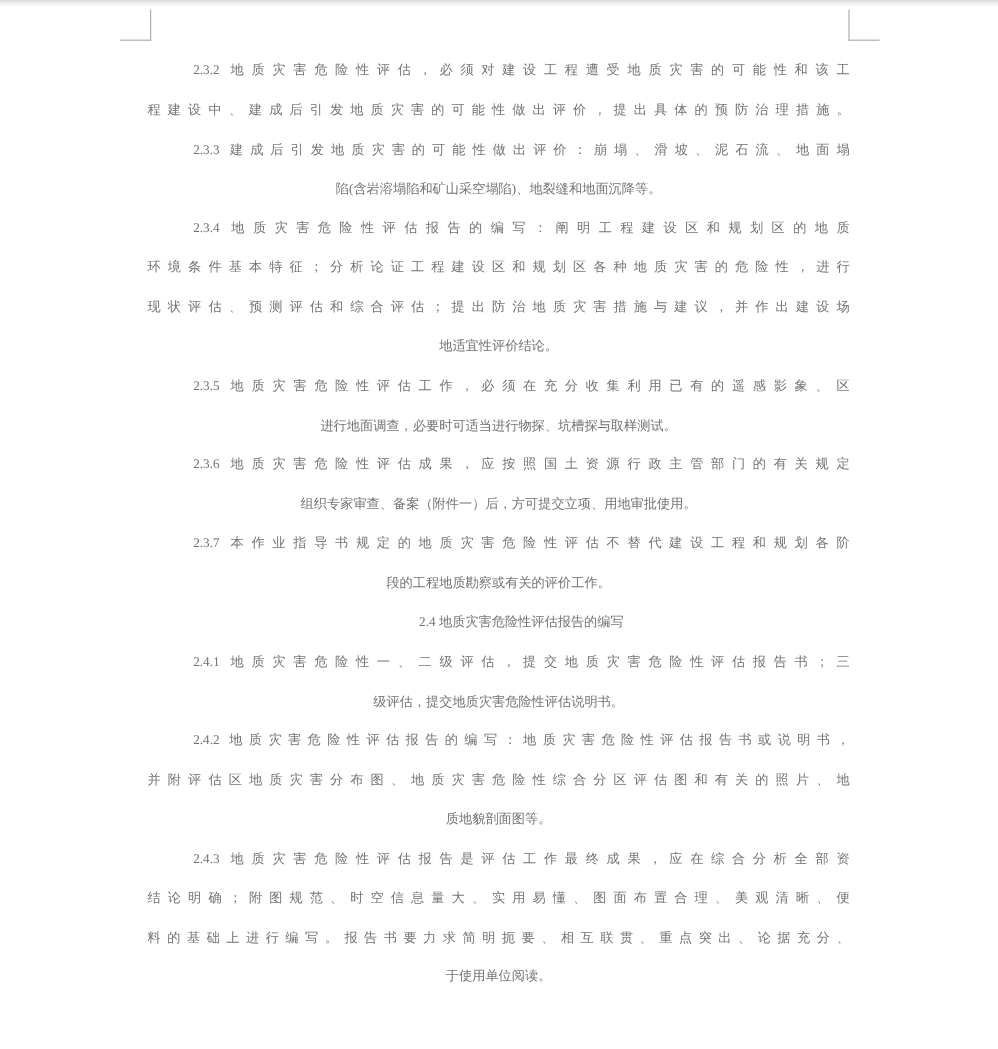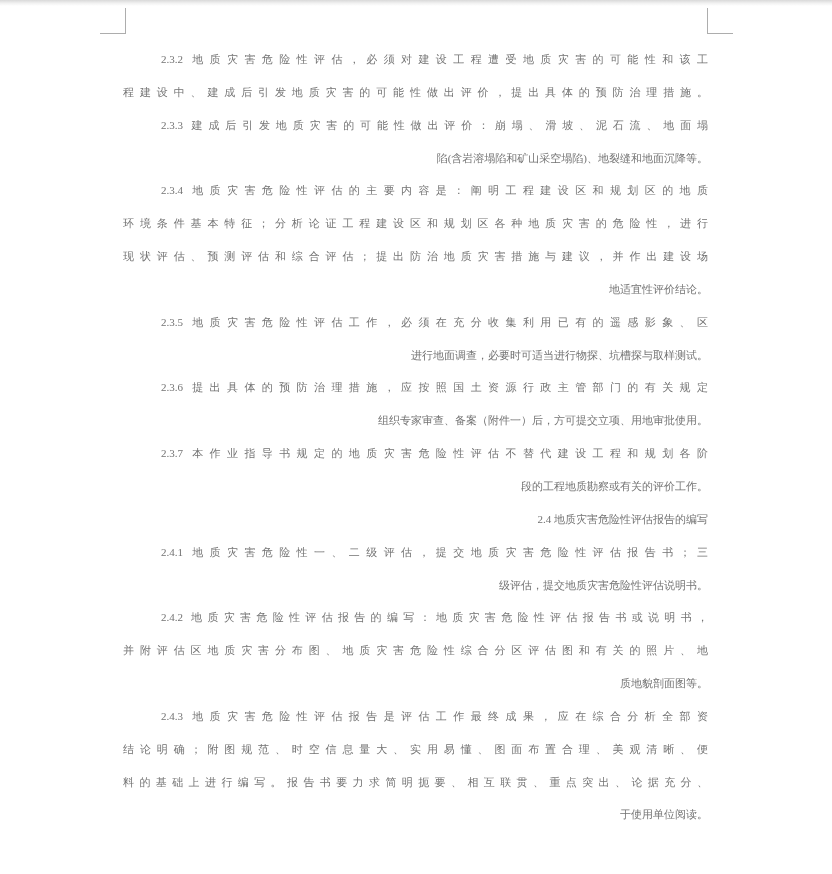--- a/index.html
+++ b/index.html
@@ -43,21 +43,21 @@
     left: 123px;
     top: 43px;
     width: 585px;
     color: #737373;
     font-size: 11px;
   }
   .line {
     height: 32.85px;
     line-height: 32.85px;
     white-space: nowrap;
-    text-align: right;
+    text-align: center;
   }
   .line.fill {
     white-space: normal;
     text-align: justify;
     text-align-last: justify;
   }
   .line.indent {
     text-indent: 38px;
   }
 </style>
@@ -67,27 +67,27 @@
 <div class="page-top-band"></div>
 
 <div class="crop-mark left"></div>
 <div class="crop-mark right"></div>
 
 <div class="text-area">
   <div class="line indent fill">2.3.2 地质灾害危险性评估，必须对建设工程遭受地质灾害的可能性和该工</div>
   <div class="line fill">程建设中、建成后引发地质灾害的可能性做出评价，提出具体的预防治理措施。</div>
   <div class="line indent fill">2.3.3 建成后引发地质灾害的可能性做出评价：崩塌、滑坡、泥石流、地面塌</div>
   <div class="line">陷(含岩溶塌陷和矿山采空塌陷)、地裂缝和地面沉降等。</div>
-  <div class="line indent fill">2.3.4 地质灾害危险性评估的主要内容是：阐明工程建设区和规划区的地质</div>
+  <div class="line indent fill">2.3.4 地质灾害危险性评估报告的编写：阐明工程建设区和规划区的地质</div>
   <div class="line fill">环境条件基本特征；分析论证工程建设区和规划区各种地质灾害的危险性，进行</div>
   <div class="line fill">现状评估、预测评估和综合评估；提出防治地质灾害措施与建议，并作出建设场</div>
   <div class="line">地适宜性评价结论。</div>
   <div class="line indent fill">2.3.5 地质灾害危险性评估工作，必须在充分收集利用已有的遥感影象、区</div>
   <div class="line">进行地面调查，必要时可适当进行物探、坑槽探与取样测试。</div>
-  <div class="line indent fill">2.3.6 提出具体的预防治理措施，应按照国土资源行政主管部门的有关规定</div>
+  <div class="line indent fill">2.3.6 地质灾害危险性评估成果，应按照国土资源行政主管部门的有关规定</div>
   <div class="line">组织专家审查、备案（附件一）后，方可提交立项、用地审批使用。</div>
   <div class="line indent fill">2.3.7 本作业指导书规定的地质灾害危险性评估不替代建设工程和规划各阶</div>
   <div class="line">段的工程地质勘察或有关的评价工作。</div>
   <div class="line indent">2.4 地质灾害危险性评估报告的编写</div>
   <div class="line indent fill">2.4.1 地质灾害危险性一、二级评估，提交地质灾害危险性评估报告书；三</div>
   <div class="line">级评估，提交地质灾害危险性评估说明书。</div>
   <div class="line indent fill">2.4.2 地质灾害危险性评估报告的编写：地质灾害危险性评估报告书或说明书，</div>
   <div class="line fill">并附评估区地质灾害分布图、地质灾害危险性综合分区评估图和有关的照片、地</div>
   <div class="line">质地貌剖面图等。</div>
   <div class="line indent fill">2.4.3 地质灾害危险性评估报告是评估工作最终成果，应在综合分析全部资</div>

